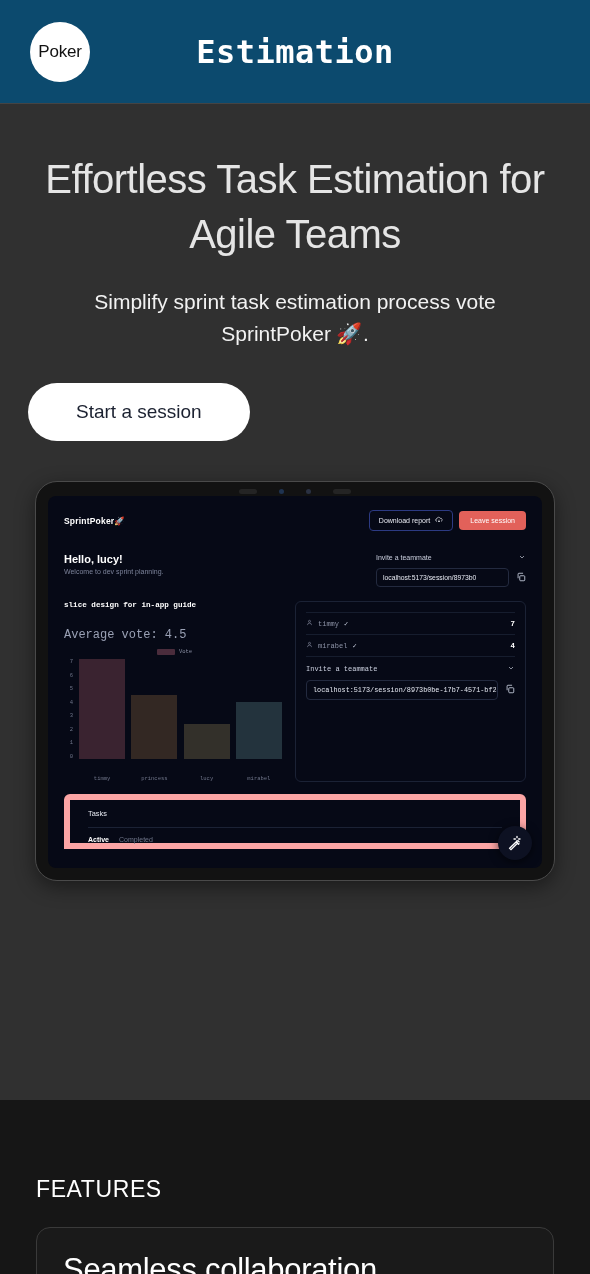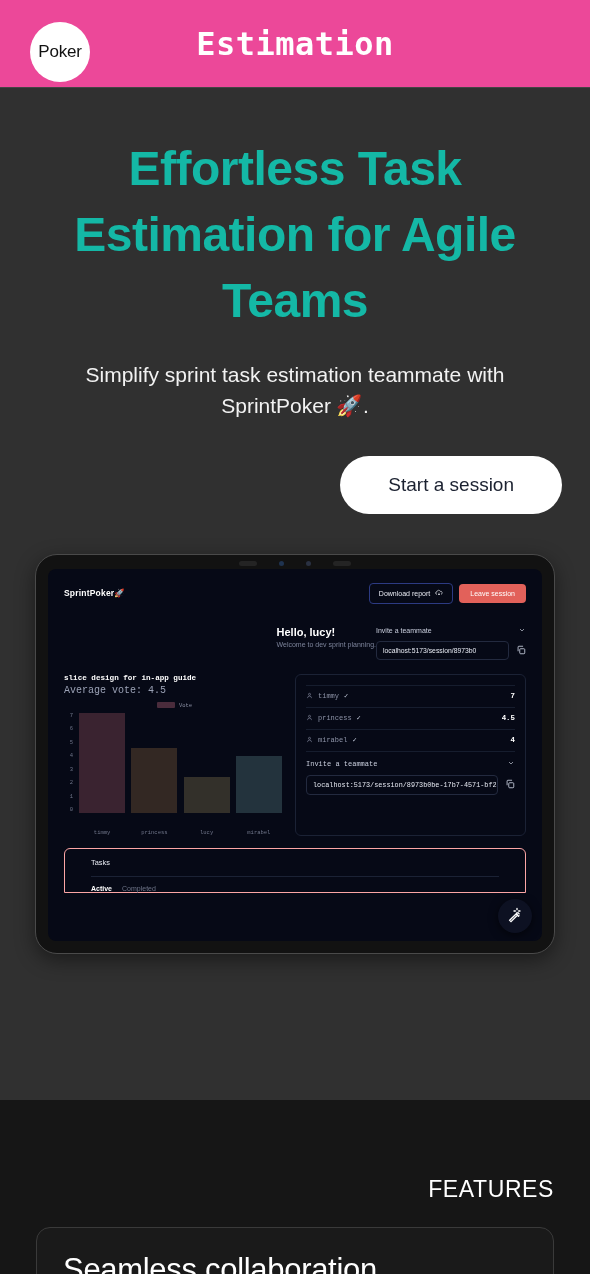--- a/index.html
+++ b/index.html
@@ -9,22 +9,22 @@
     overflow: hidden;
     background: #303030;
     font-family: "Liberation Sans", sans-serif;
     -webkit-font-smoothing: antialiased;
   }
   .page { position: relative; width: 590px; height: 1274px; overflow: hidden; }
 
   
   .site-header {
     position: relative;
-    height: 88px;
-    background: #ec4899;
+    height: 104px;
+    background: #0c4a6e;
     border-bottom: 1px solid #444;
     display: flex;
     align-items: center;
   }
   .logo-circle {
     position: absolute;
     left: 30px; top: 22px;
     width: 60px; height: 60px;
     border-radius: 50%;
     background: #ffffff;
@@ -37,35 +37,35 @@
     color: #ffffff;
     font-family: "DejaVu Sans Mono", "Liberation Mono", monospace;
     font-size: 32px;
     font-weight: bold;
     letter-spacing: 0.5px;
   }
 
   
   .hero { padding: 48px 28px 0; text-align: center; }
   .hero-title {
-    color: #14b8a6;
-    font-size: 48px;
-    font-weight: 700;
+    color: #e5e5e5;
+    font-size: 40px;
+    font-weight: 400;
     line-height: 1.38;
     letter-spacing: -0.5px;
   }
   .hero-sub {
     margin-top: 24px;
     color: #f2f2f2;
     font-size: 21px;
     font-weight: 400;
     line-height: 1.5;
     padding: 0 20px;
   }
-  .cta-wrap { margin-top: 34px; display: flex; justify-content: flex-end; }
+  .cta-wrap { margin-top: 34px; display: flex; justify-content: flex-start; }
   .cta-button {
     background: #ffffff;
     color: #1b2130;
     border: none;
     border-radius: 40px;
     font-size: 19px;
     font-family: "Liberation Sans", sans-serif;
     padding: 18px 48px;
     cursor: pointer;
   }
@@ -118,21 +118,21 @@
   }
   .btn-leave {
     background: #e2615a;
     border-radius: 4px;
     padding: 6px 11px;
     color: #fff; font-size: 7px;
   }
 
   
   .app-greet-row {
-    display: flex; justify-content: flex-end; align-items: flex-start;
+    display: flex; justify-content: space-between; align-items: flex-start;
     padding: 22px 16px 0;
   }
   .greet-h { color: #ffffff; font-size: 11px; font-weight: bold; }
   .greet-p { color: #7c839a; font-size: 7px; margin-top: 3px; }
   .invite-top { width: 150px; }
   .invite-label-row {
     display: flex; align-items: center; justify-content: space-between;
     color: #c9cedd; font-size: 7px; padding-bottom: 6px;
   }
   .url-row { display: flex; align-items: center; gap: 7px; }
@@ -146,21 +146,21 @@
   }
 
   
   .app-main {
     display: flex; gap: 10px;
     padding: 14px 16px 0;
     font-family: Liberation Mono, monospace;
   }
   .chart-col { width: 50%; }
   .chart-title { color: #fff; font-size: 7.6px; font-weight: bold; }
-  .chart-avg { color: #9aa1b5; font-size: 10px; margin-top: 3px; }
+  .chart-avg { color: #9aa1b5; font-size: 12px; margin-top: 19px; }
   .chart-legend {
     display: flex; align-items: center; justify-content: center; gap: 4px;
     margin-top: 6px;
   }
   .legend-swatch { width: 18px; height: 6px; background: #4a2c3c; border-radius: 1px; }
   .legend-text { color: #8a8fa3; font-size: 5.5px; }
 
   .plot { display: flex; margin-top: 4px; height: 112px; }
   .y-axis {
     display: flex; flex-direction: column; justify-content: space-between;
@@ -191,23 +191,23 @@
     padding: 6px 0;
   }
   .p-left { display: flex; align-items: center; gap: 5px; color: #8d93a7; font-size: 7px; }
   .p-check { color: #cfd6e6; font-size: 7px; }
   .p-val { color: #ffffff; font-size: 7.4px; font-weight: bold; }
   .invite-bottom { border-top: 1px solid #161d2e; padding-top: 7px; }
 
   
   .tasks-card {
     margin: 12px 16px 0;
-    border: 1px solid #fca5a5;
+    border: 6px solid #fca5a5;
     border-top-left-radius: 6px; border-top-right-radius: 6px;
-    padding: 9px 26px 0;
+    padding: 9px 18px 0;
   }
   .tasks-title { color: #e7eaf2; font-size: 7.4px; padding-bottom: 8px; border-bottom: 1px solid #19203200; }
   .tasks-divider { height: 1px; background: #1b2235; }
   .tasks-tabs { display: flex; gap: 10px; padding-top: 8px; }
   .tab-active { color: #ffffff; font-size: 7px; font-weight: bold; }
   .tab-idle { color: #6e7488; font-size: 7px; }
   .fab {
     position: absolute; right: 10px; bottom: 8px;
     width: 34px; height: 34px; border-radius: 50%;
     background: #0d1122;
@@ -218,21 +218,20 @@
   
   .features {
     position: absolute; left: 0; right: 0; top: 1100px;
     height: 174px;
     background: #161616;
     padding: 0 36px;
   }
   .features-kicker {
     color: #ffffff; font-size: 23px; letter-spacing: .6px;
     padding-top: 76px;
-    text-align: right;
   }
   .feature-card {
     margin-top: 24px;
     border: 1px solid #3a3a3a;
     border-radius: 14px;
     background: #1a1a1a;
     padding: 24px 26px;
     height: 120px;
   }
   .feature-card h3 {
@@ -246,21 +245,21 @@
 
   <div class="site-header">
     <div class="logo-circle">
       <span>Poker</span>
     </div>
     <div class="brand-title">Estimation</div>
   </div>
 
   <div class="hero">
     <h1 class="hero-title">Effortless Task Estimation for Agile Teams</h1>
-    <p class="hero-sub">Simplify sprint task estimation teammate with SprintPoker 🚀.</p>
+    <p class="hero-sub">Simplify sprint task estimation process vote SprintPoker 🚀.</p>
     <div class="cta-wrap">
       <button class="cta-button">Start a session</button>
     </div>
   </div>
 
   <div class="tablet-wrap">
     <div class="tablet">
       <div class="tablet-notch">
         <span class="notch-pill"></span>
         <span class="notch-dot blue"></span>
@@ -360,31 +359,20 @@
                 <div class="p-row">
                   <div class="p-left">
                     <span><svg width="7" height="7" viewBox="0 0 24 24" fill="none" stroke="#8d93a7" stroke-width="2">
                         <circle cx="12" cy="8" r="3.5"></circle>
                         <path d="M5 21a7 7 0 0114 0"></path>
                       </svg></span>
                     <span>timmy</span>
                     <span class="p-check">✓</span>
                   </div>
                   <span class="p-val">7</span>
-                </div>
-                <div class="p-row">
-                  <div class="p-left">
-                    <span><svg width="7" height="7" viewBox="0 0 24 24" fill="none" stroke="#8d93a7" stroke-width="2">
-                        <circle cx="12" cy="8" r="3.5"></circle>
-                        <path d="M5 21a7 7 0 0114 0"></path>
-                      </svg></span>
-                    <span>princess</span>
-                    <span class="p-check">✓</span>
-                  </div>
-                  <span class="p-val">4.5</span>
                 </div>
                 <div class="p-row">
                   <div class="p-left">
                     <span><svg width="7" height="7" viewBox="0 0 24 24" fill="none" stroke="#8d93a7" stroke-width="2">
                         <circle cx="12" cy="8" r="3.5"></circle>
                         <path d="M5 21a7 7 0 0114 0"></path>
                       </svg></span>
                     <span>mirabel</span>
                     <span class="p-check">✓</span>
                   </div>

